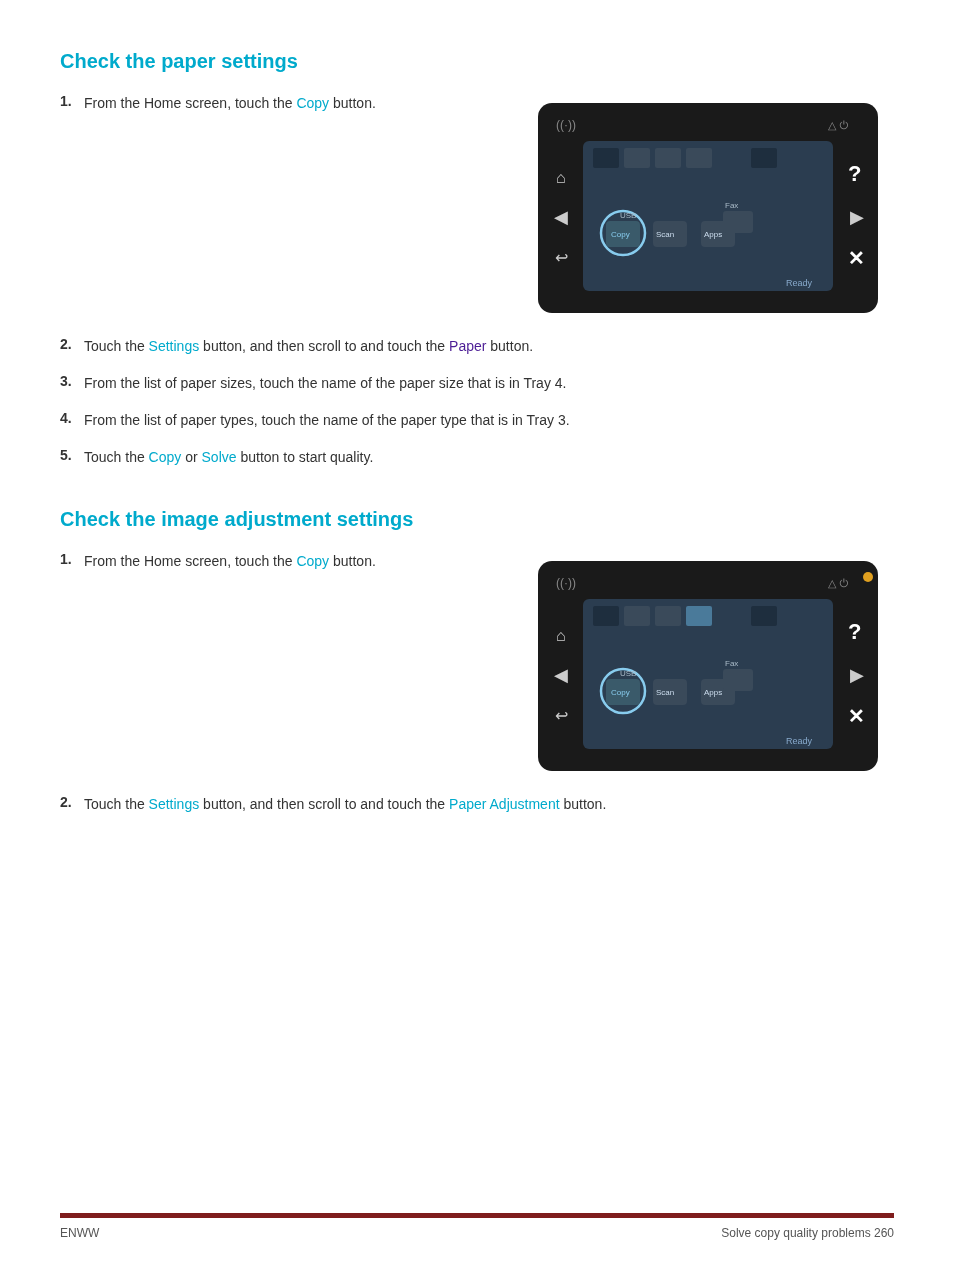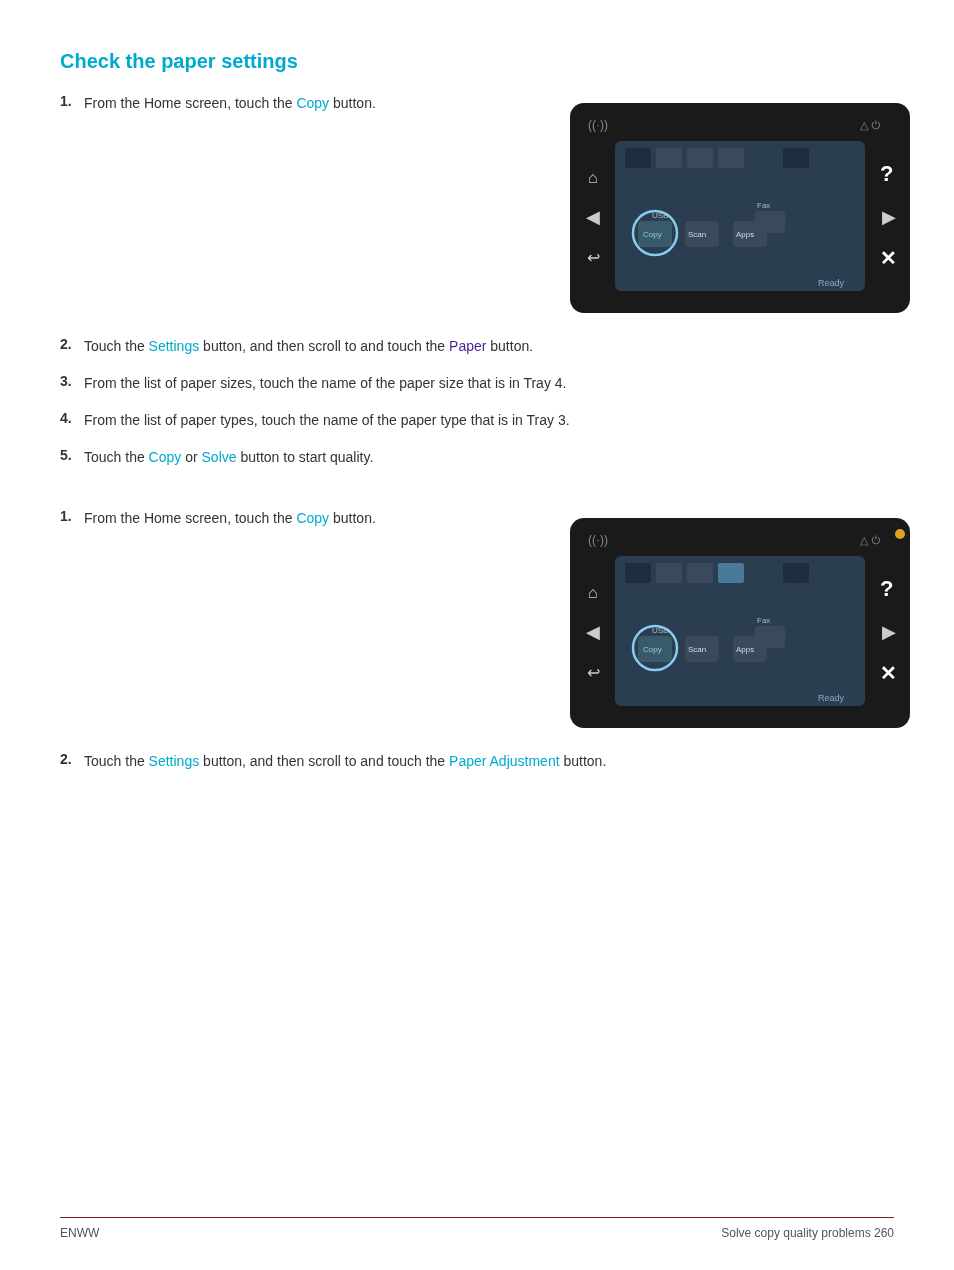--- a/index.html
+++ b/index.html
@@ -6,21 +6,21 @@
     body {
       width: 954px;
       min-height: 1270px;
       background: #ffffff;
       font-family: Arial, Helvetica, sans-serif;
       font-size: 14px;
       color: #333;
       position: relative;
     }
     .page {
-      padding: 50px 44px 60px 60px;
+      padding: 50px 76px 60px 60px;
     }
     h2 {
       color: #00aacc;
       font-size: 20px;
       font-weight: bold;
       margin-bottom: 20px;
     }
     .section {
       margin-bottom: 40px;
     }
@@ -56,21 +56,21 @@
     
     .page-footer {
       position: absolute;
       bottom: 30px;
       left: 60px;
       right: 60px;
       display: flex;
       justify-content: space-between;
       font-size: 12px;
       color: #555;
-      border-top: 1px solid #7f1d1d;
+      border-top: 5px solid #7f1d1d;
       padding-top: 8px;
     }
     .screen-container {
       margin-top: 10px;
     }
     
     .printer-svg {
       width: 340px;
       height: 210px;
     }
@@ -158,20 +158,21 @@
 
     <div class="step-row">
       <span class="step-number">5.</span>
       <span class="step-text">
         <span>Touch the </span><span class="link-blue">Copy</span><span> or </span><span class="link-blue">Solve</span><span> button to start quality.</span>
       </span>
     </div>
   </div>
 
   <div class="section">
+    <h2>Check the image adjustment settings</h2>
 
     <div class="content-row">
       <div class="steps-col">
 
         <div class="step-row">
           <span class="step-number">1.</span>
           <span class="step-text">
             <span>From the Home screen, touch the </span><span class="link-blue">Copy</span><span> button.</span>
           </span>
         </div>

